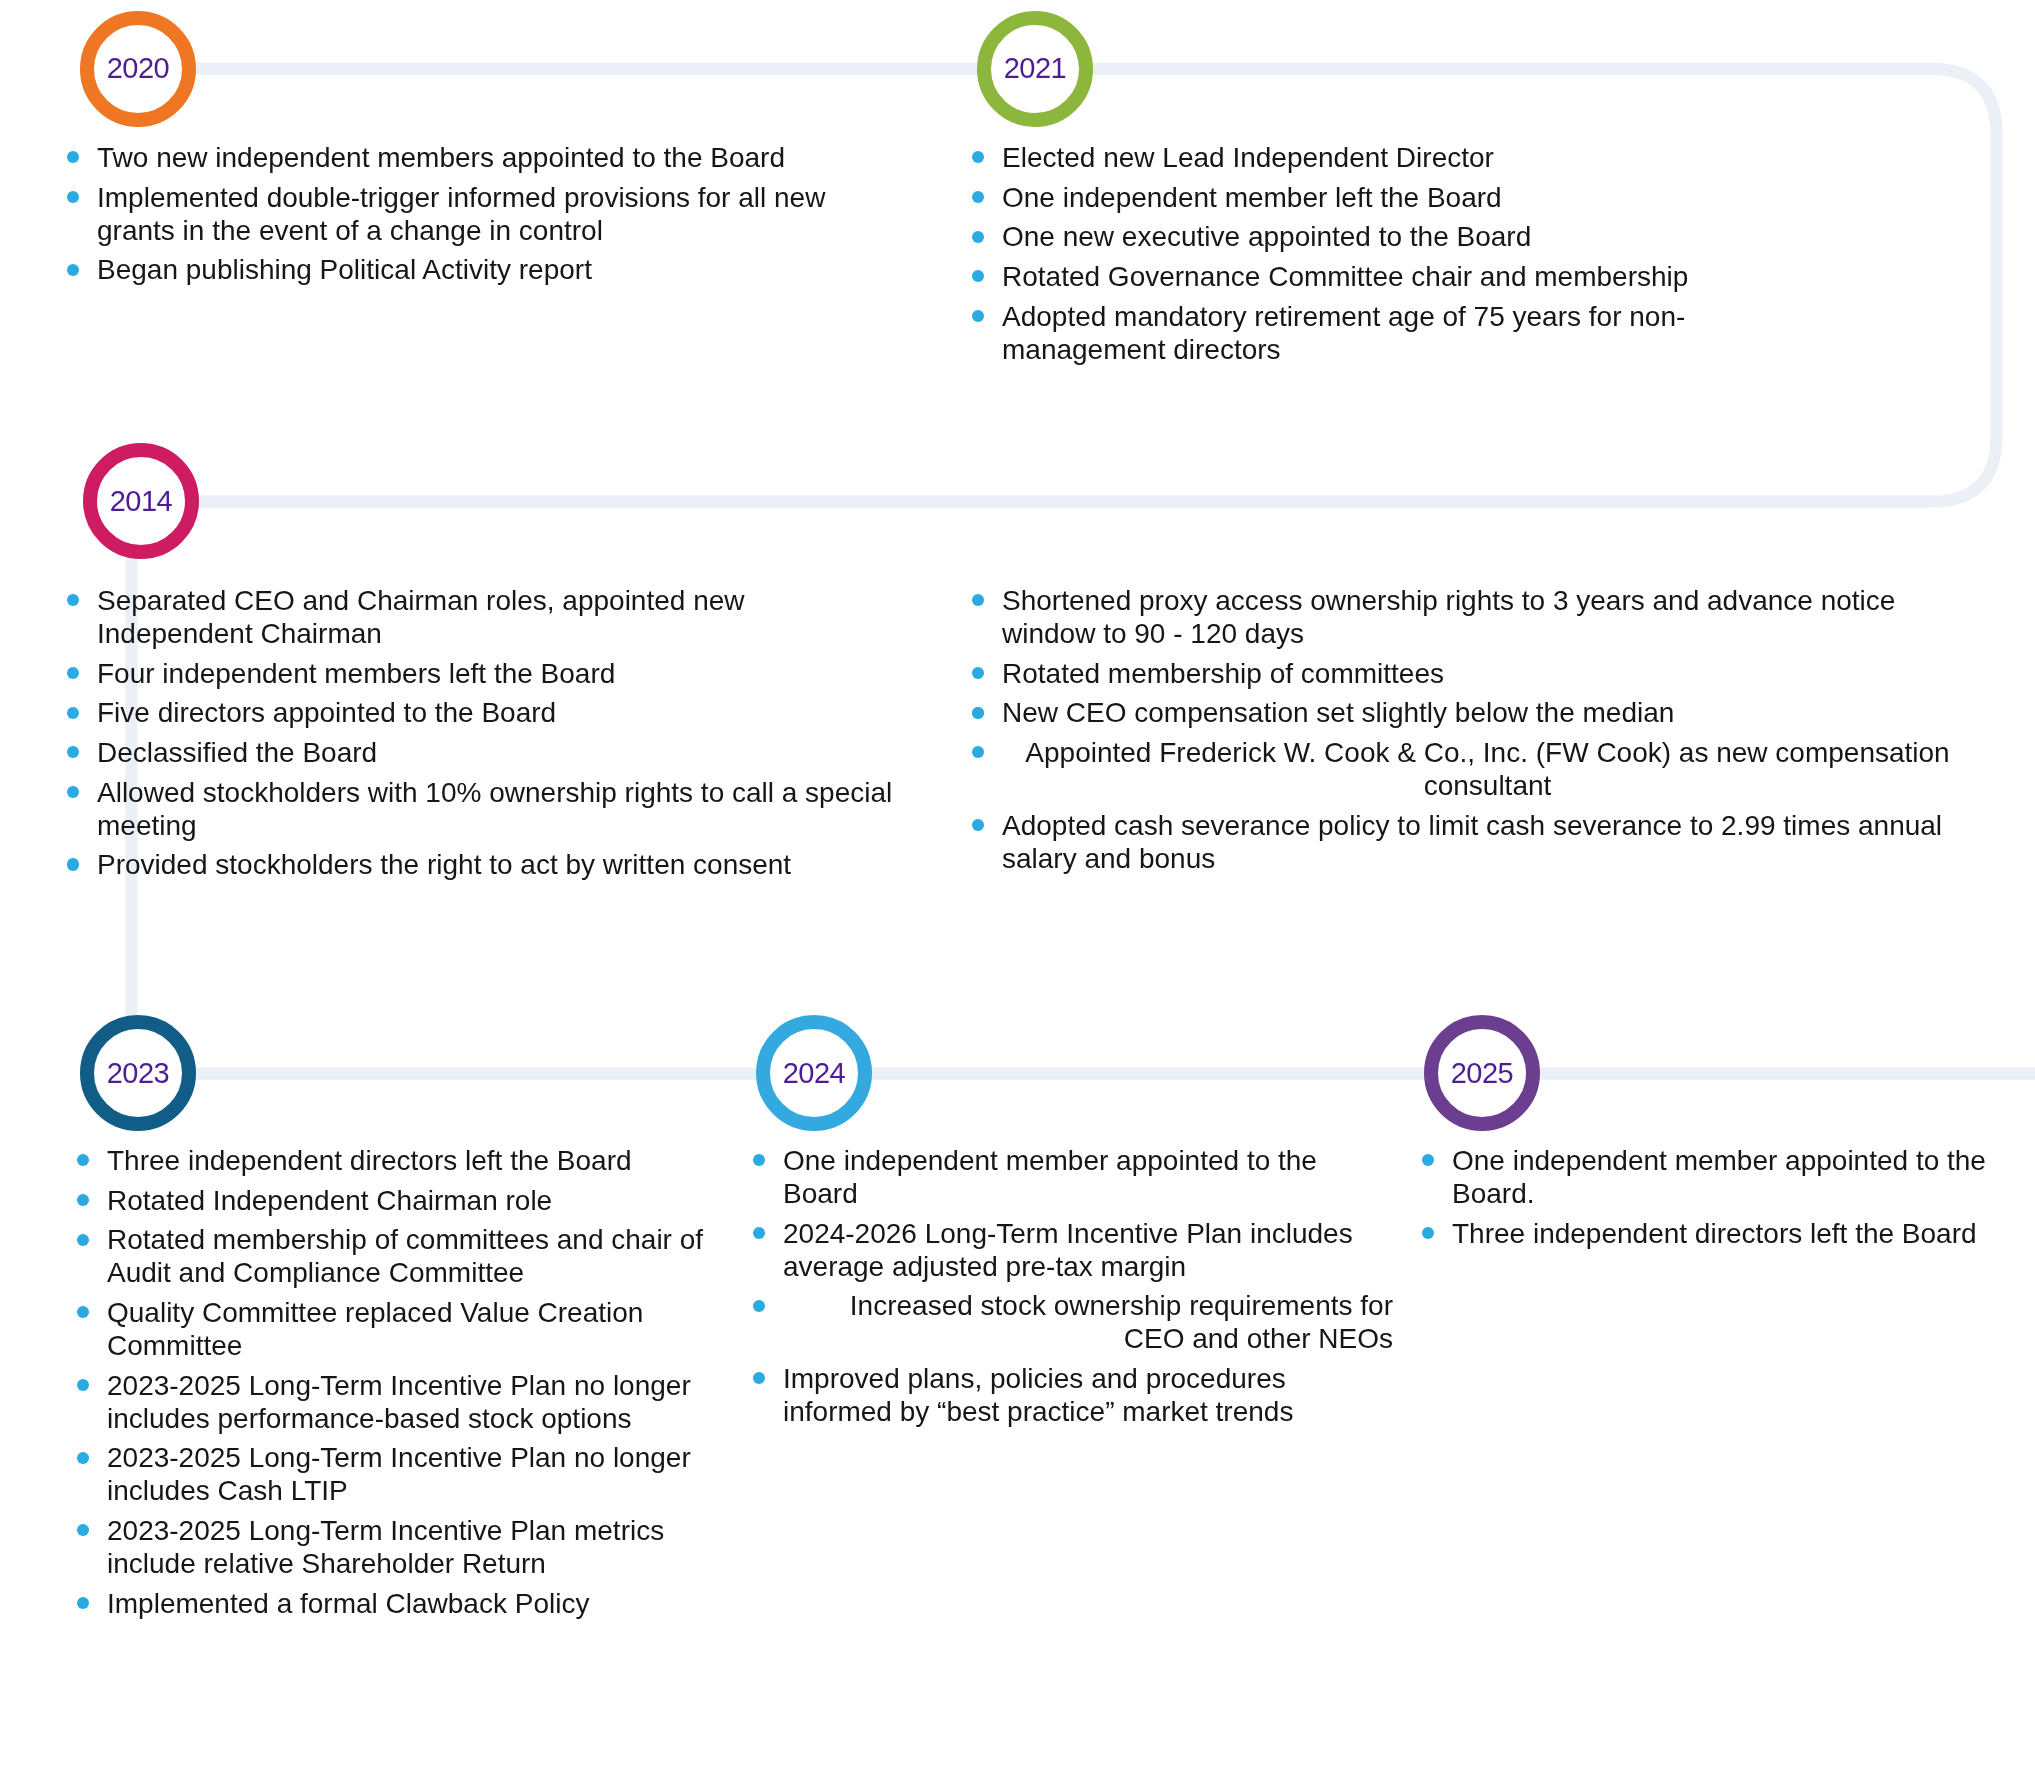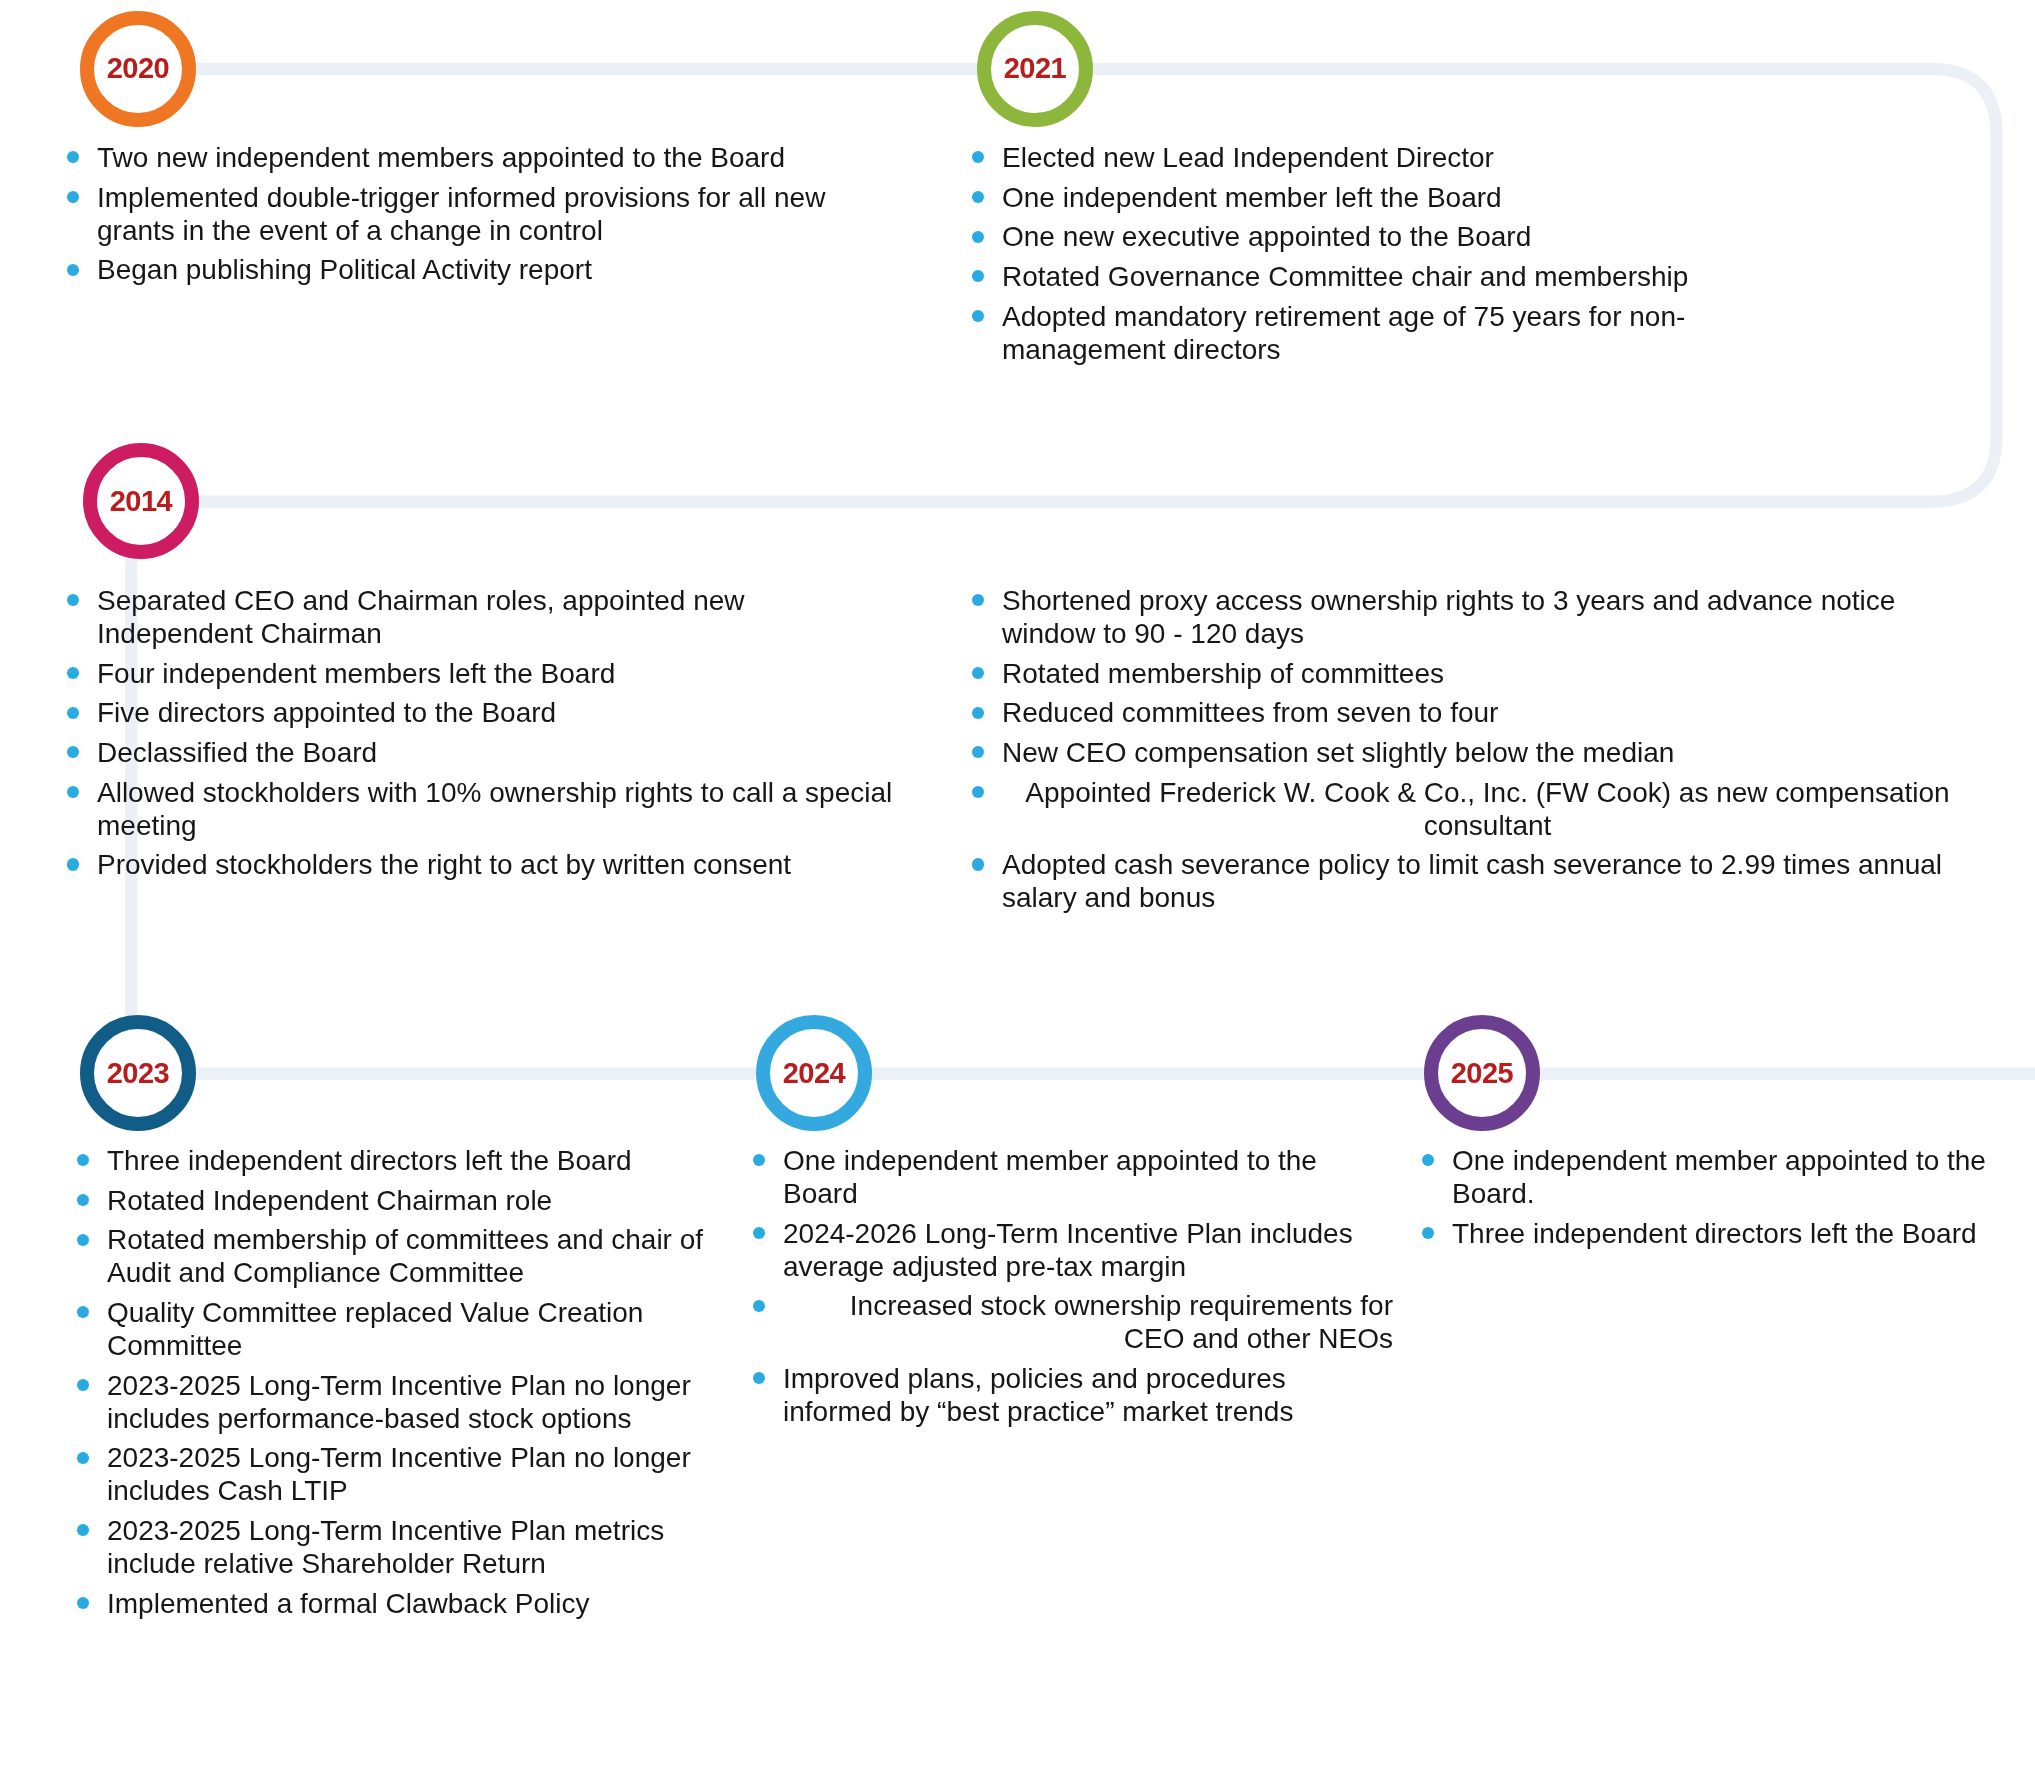--- a/index.html
+++ b/index.html
@@ -34,22 +34,22 @@
     border-radius: 50%;
     background: #ffffff;
     border: 14px solid #cccccc;
     z-index: 3;
     display: flex;
     align-items: center;
     justify-content: center;
   }
   .year-marker .year-label {
     font-size: 29px;
-    font-weight: bold;
-    color: #b91c1c;
+    font-weight: normal;
+    color: #4c1d95;
     letter-spacing: -0.5px;
     line-height: 1;
     font-family: "Liberation Sans", sans-serif;
   }
 
   
   .bullet-col {
     position: absolute;
     z-index: 4;
   }
@@ -145,21 +145,21 @@
       <li style="color: rgb(22, 22, 22);"><span class="dot" style="background: rgb(41, 171, 226);"></span><span>Declassified the Board</span></li>
       <li style="color: rgb(22, 22, 22);"><span class="dot" style="background: rgb(41, 171, 226);"></span><span>Allowed stockholders with 10% ownership rights to call a special meeting</span></li>
       <li style="color: rgb(22, 22, 22);"><span class="dot" style="background: rgb(41, 171, 226);"></span><span>Provided stockholders the right to act by written consent</span></li>
     </ul>
   </div>
 
   <div class="bullet-col" style="left:965px; top:584px; width:1008px;">
     <ul class="bullets">
       <li style="color: rgb(22, 22, 22);"><span class="dot" style="background: rgb(41, 171, 226);"></span><span>Shortened proxy access ownership rights to 3 years and advance notice window to 90 - 120 days</span></li>
       <li style="color: rgb(22, 22, 22);"><span class="dot" style="background: rgb(41, 171, 226);"></span><span>Rotated membership of committees</span></li>
-      <li style="color: rgb(22, 22, 22);"><span class="dot" style="background: rgb(41, 171, 226);"></span><span>Reduced committees from seven to four</span></li>
+      <li style="color: rgb(22, 22, 22);"><span class="dot" style="background: rgb(41, 171, 226);"></span></li>
       <li style="color: rgb(22, 22, 22);"><span class="dot" style="background: rgb(41, 171, 226);"></span><span>New CEO compensation set slightly below the median</span></li>
       <li style="color: rgb(22, 22, 22); text-align: center;"><span class="dot" style="background: rgb(41, 171, 226);"></span><span>Appointed Frederick W. Cook &amp; Co., Inc. (FW Cook) as new compensation consultant</span></li>
       <li style="color: rgb(22, 22, 22);"><span class="dot" style="background: rgb(41, 171, 226);"></span><span>Adopted cash severance policy to limit cash severance to 2.99 times annual salary and bonus</span></li>
     </ul>
   </div>
 
   <div class="bullet-col" style="left:70px; top:1144px; width:670px;">
     <ul class="bullets">
       <li style="color: rgb(22, 22, 22);"><span class="dot" style="background: rgb(41, 171, 226);"></span><span>Three independent directors left the Board</span></li>
       <li style="color: rgb(22, 22, 22);"><span class="dot" style="background: rgb(41, 171, 226);"></span><span>Rotated Independent Chairman role</span></li>

